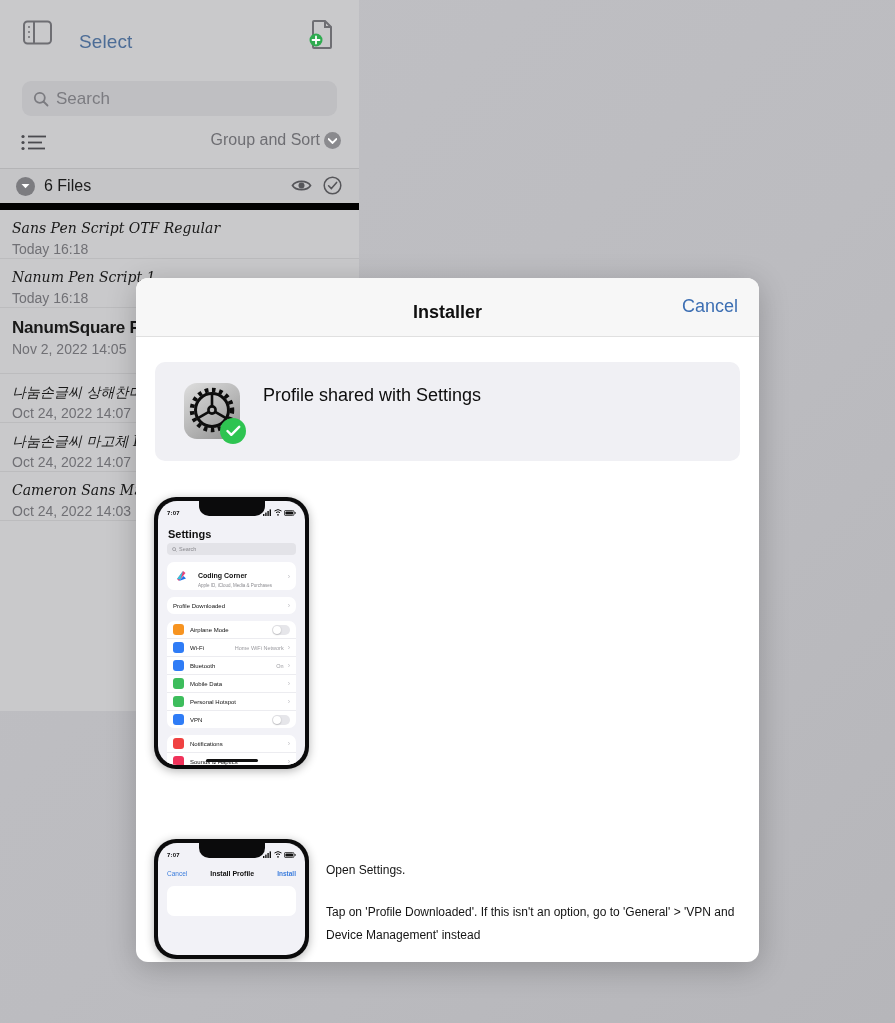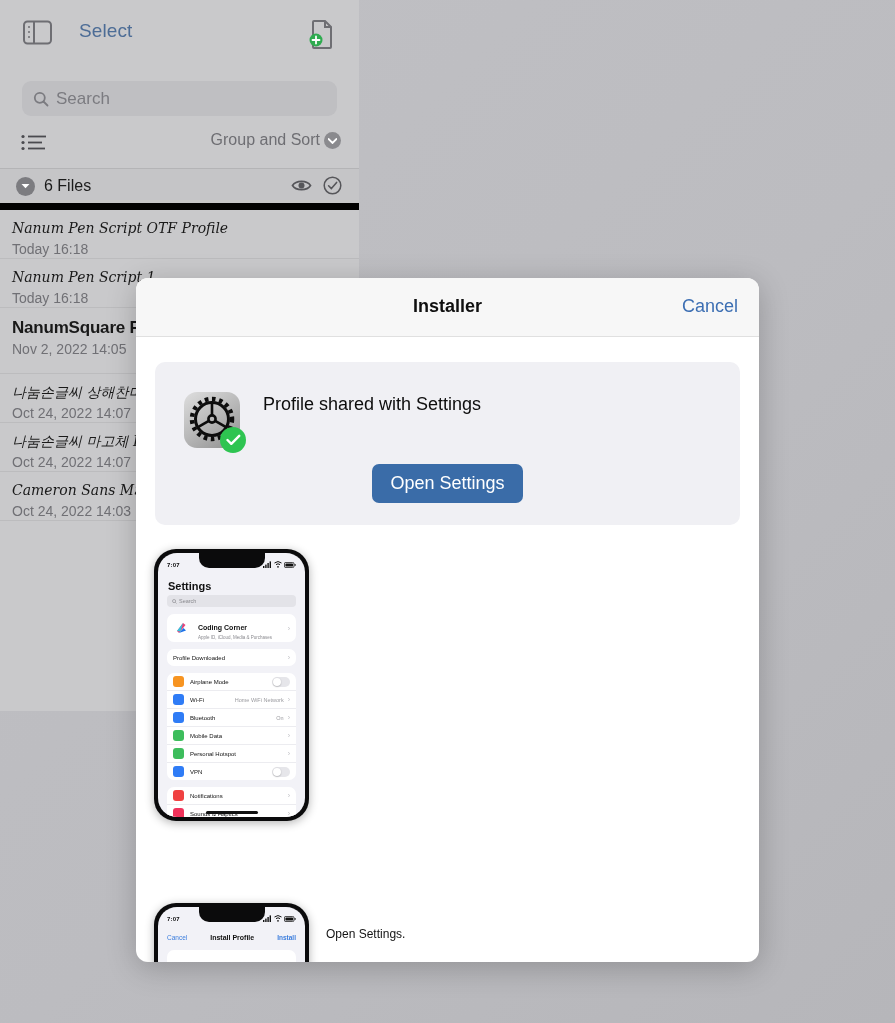--- a/index.html
+++ b/index.html
@@ -23,21 +23,21 @@
     overflow: hidden;
   }
   .sb-toolbar {
     height: 66px; position: relative;
   }
   .sb-panel-icon {
     position: absolute; left: 23px; top: 20px;
     width: 29px; height: 25px;
   }
   .sb-select {
-    position: absolute; left: 79px; top: 20px;
+    position: absolute; left: 79px; top: 31px;
     font-size: 19px; color: #4c6c96; letter-spacing: .1px;
   }
   .sb-newdoc {
     position: absolute; left: 307px; top: 18px;
     width: 30px; height: 32px;
   }
   .sb-title {
     margin: 0; padding: 0 0 0 22px;
     font-size: 34px; font-weight: bold; color: #131313;
     letter-spacing: -0.5px; line-height: 42px;
@@ -101,33 +101,33 @@
     border-radius: 12px;
     overflow: hidden;
     box-shadow: 0 6px 30px rgba(0,0,0,.22);
   }
   .dlg-head {
     height: 58px; background: #f7f7f7;
     border-bottom: 1px solid #e0e0e0;
     position: relative;
   }
   .dlg-title {
-    position: absolute; left: 0; right: 0; top: 18px;
+    position: absolute; left: 0; right: 0; top: 24px;
     text-align: center; font-size: 18px; font-weight: bold; color: #101010;
   }
   .dlg-cancel {
     position: absolute; right: 21px; top: 18px;
     font-size: 18px; color: #3d6fb3;
   }
   .dlg-body { padding: 0; }
 
   .profile-card {
     margin: 25px 19px 0 19px;
     background: #f0f0f4; border-radius: 10px;
-    padding: 26px 18px 22px 18px;
+    padding: 17px 18px 22px 18px;
   }
   .pc-top { display: flex; align-items: flex-start; }
   .pc-icon {
     position: relative; width: 56px; height: 56px; flex: 0 0 56px;
     margin-left: 11px; margin-top: 4px;
   }
   .pc-icon .sq {
     position: absolute; inset: 0;
     background: linear-gradient(145deg,#dedede 0%,#b8b8b8 50%,#8e8e8e 100%);
     border-radius: 13px;
@@ -216,21 +216,21 @@
   .acct-row .aico {
     width: 19px; height: 19px; flex: 0 0 19px;
     display:flex; align-items:center; justify-content:center;
   }
   .acct-name { font-size: 7px; font-weight: bold; color: #111; }
   .acct-sub { font-size: 4.5px; color: #8a8a8f; margin-top: 1px; }
   .homebar {
     position: absolute; bottom: 3px; left: 50%; transform: translateX(-50%);
     width: 52px; height: 3px; border-radius: 2px; background: #111;
   }
-  #phone1 { top: 4px; height: 272px; }
+  #phone1 { top: 16px; height: 272px; }
   #phone2 { top: 358px; height: 120px; }
 
   .navbar2 {
     display: flex; align-items: center; justify-content: space-between;
     padding: 6px 9px 7px 9px; background: #f2f2f7;
   }
   .navbar2 .nb-cancel { font-size: 6.5px; color: #3b7ddd; }
   .navbar2 .nb-title { font-size: 7px; font-weight: bold; color: #111; }
   .navbar2 .nb-install { font-size: 6.5px; color: #3b7ddd; font-weight: bold; }
   .card-stub {
@@ -311,21 +311,21 @@
       <span class="chk">
         <svg width="19" height="19" viewBox="0 0 19 19">
           <circle cx="9.5" cy="9.5" r="8.3" fill="none" stroke="#56565a" stroke-width="1.5"></circle>
           <path d="M5.6 9.8 L8.4 12.6 L13.6 6.4" fill="none" stroke="#56565a" stroke-width="1.6" stroke-linecap="round" stroke-linejoin="round"></path>
         </svg>
       </span>
     </div>
 
     <div id="file-list">
         <div class="sb-row">
-          <div class="fname script">Nanum Pen Script OTF Profile</div>
+          <div class="fname script">Sans Pen Script OTF Regular</div>
           <div class="fdate">Today 16:18</div>
         </div>
         <div class="sb-row">
           <div class="fname script">Nanum Pen Script 1</div>
           <div class="fdate">Today 16:18</div>
         </div>
         <div class="sb-row tall">
           <div class="fname heavy">NanumSquare Round ExtraBold</div>
           <div class="fdate">Nov 2, 2022 14:05</div>
         </div>
@@ -370,23 +370,20 @@
             <div class="badge">
               <svg width="15" height="12" viewBox="0 0 15 12">
                   <path d="M1.5 6 L5.3 9.8 L13.2 1.8" fill="none" stroke="#fff" stroke-width="2.4" stroke-linecap="round" stroke-linejoin="round"></path>
                 </svg>
             </div>
           </div>
           <div class="pc-text">
             <div class="pc-title">Profile shared with Settings</div>
           </div>
         </div>
-        <div class="pc-btnwrap">
-          <button class="pc-btn">Open Settings</button>
-        </div>
       </div>
 
       <div class="steps">
 
         <div class="phone" id="phone1">
           <div class="screen">
             <div class="notch"></div>
             <div class="statusbar">
               <span class="sb-time">7:07</span>
               <span class="sb-right">

